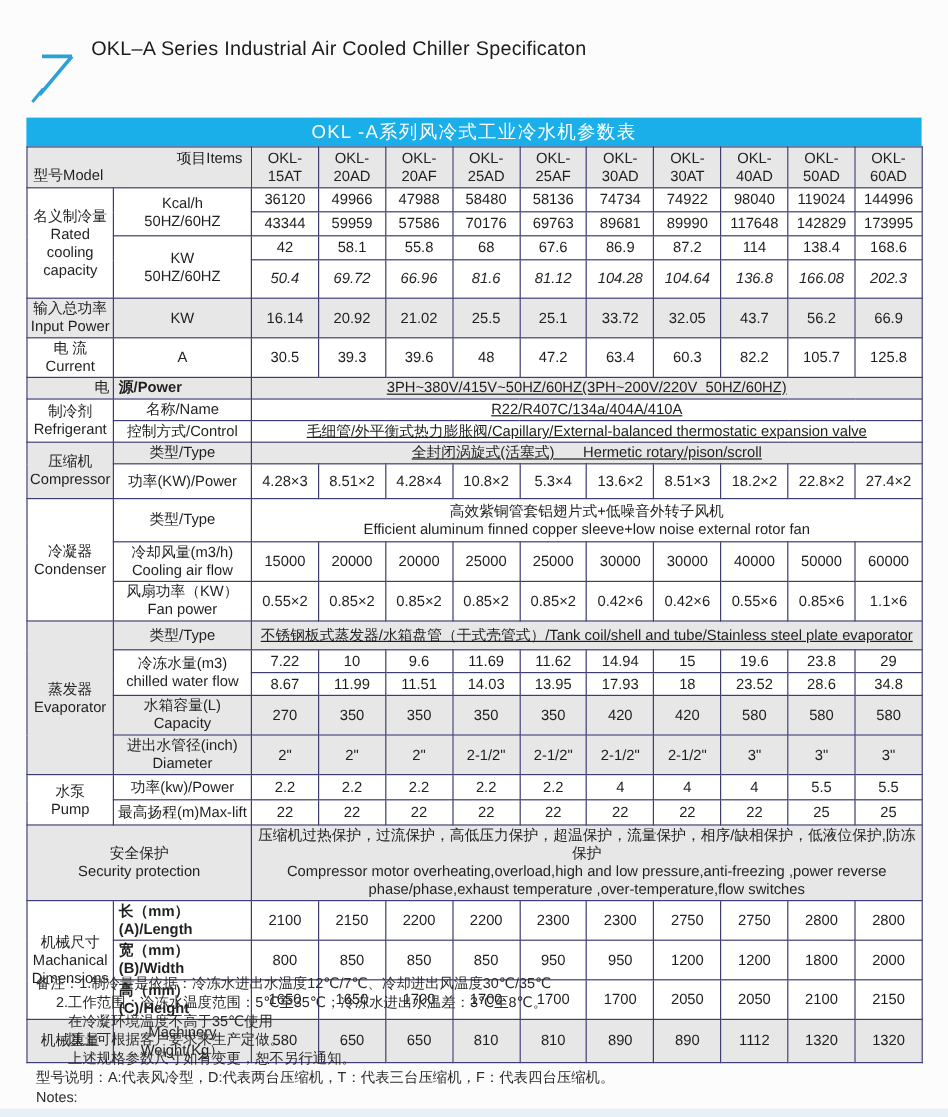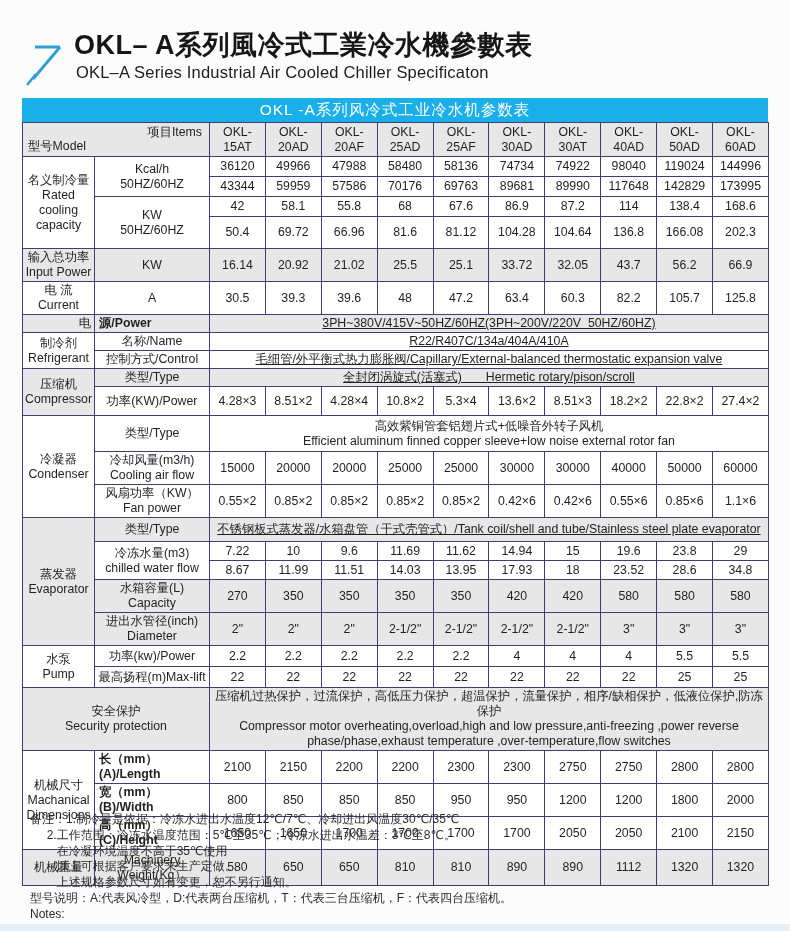--- a/index.html
+++ b/index.html
@@ -53,21 +53,20 @@
 </head>
 <body style="--c-bar: #1aafe9; --c-bar-text: #ffffff; --c-border: #3e3e72; --c-shade: #e7e7e7; --c-logo: #2da0d8; --c-strip: #e7f0f6; --c-text: #1f1f1f;">
 
 <div class="brand">
   <svg width="40" height="50" viewBox="0 0 40 50">
     <path d="M11 11 H36" stroke-width="3"></path>
     <path d="M36 11 L9 43" stroke-width="3"></path>
     <path d="M3 49 L12 38" stroke-width="2.5"></path>
   </svg>
   <div class="titles">
-    <h1>OKL– A系列風冷式工業冷水機參數表</h1>
     <h2>OKL–A Series Industrial Air Cooled Chiller Specificaton</h2>
   </div>
 </div>
 
 <div class="sheet">
   <div class="bar">OKL -A系列风冷式工业冷水机参数表</div>
   <table>
     <colgroup>
       <col class="c-cat">
         <col class="c-item">
@@ -133,21 +132,21 @@
           <td>58.1</td>
           <td>55.8</td>
           <td>68</td>
           <td>67.6</td>
           <td>86.9</td>
           <td>87.2</td>
           <td>114</td>
           <td>138.4</td>
           <td>168.6</td>
         </tr>
-        <tr style="height: 32px;">
+        <tr style="height: 32px; font-style: italic;">
           <td>50.4</td>
           <td>69.72</td>
           <td>66.96</td>
           <td>81.6</td>
           <td>81.12</td>
           <td>104.28</td>
           <td>104.64</td>
           <td>136.8</td>
           <td>166.08</td>
           <td>202.3</td>

